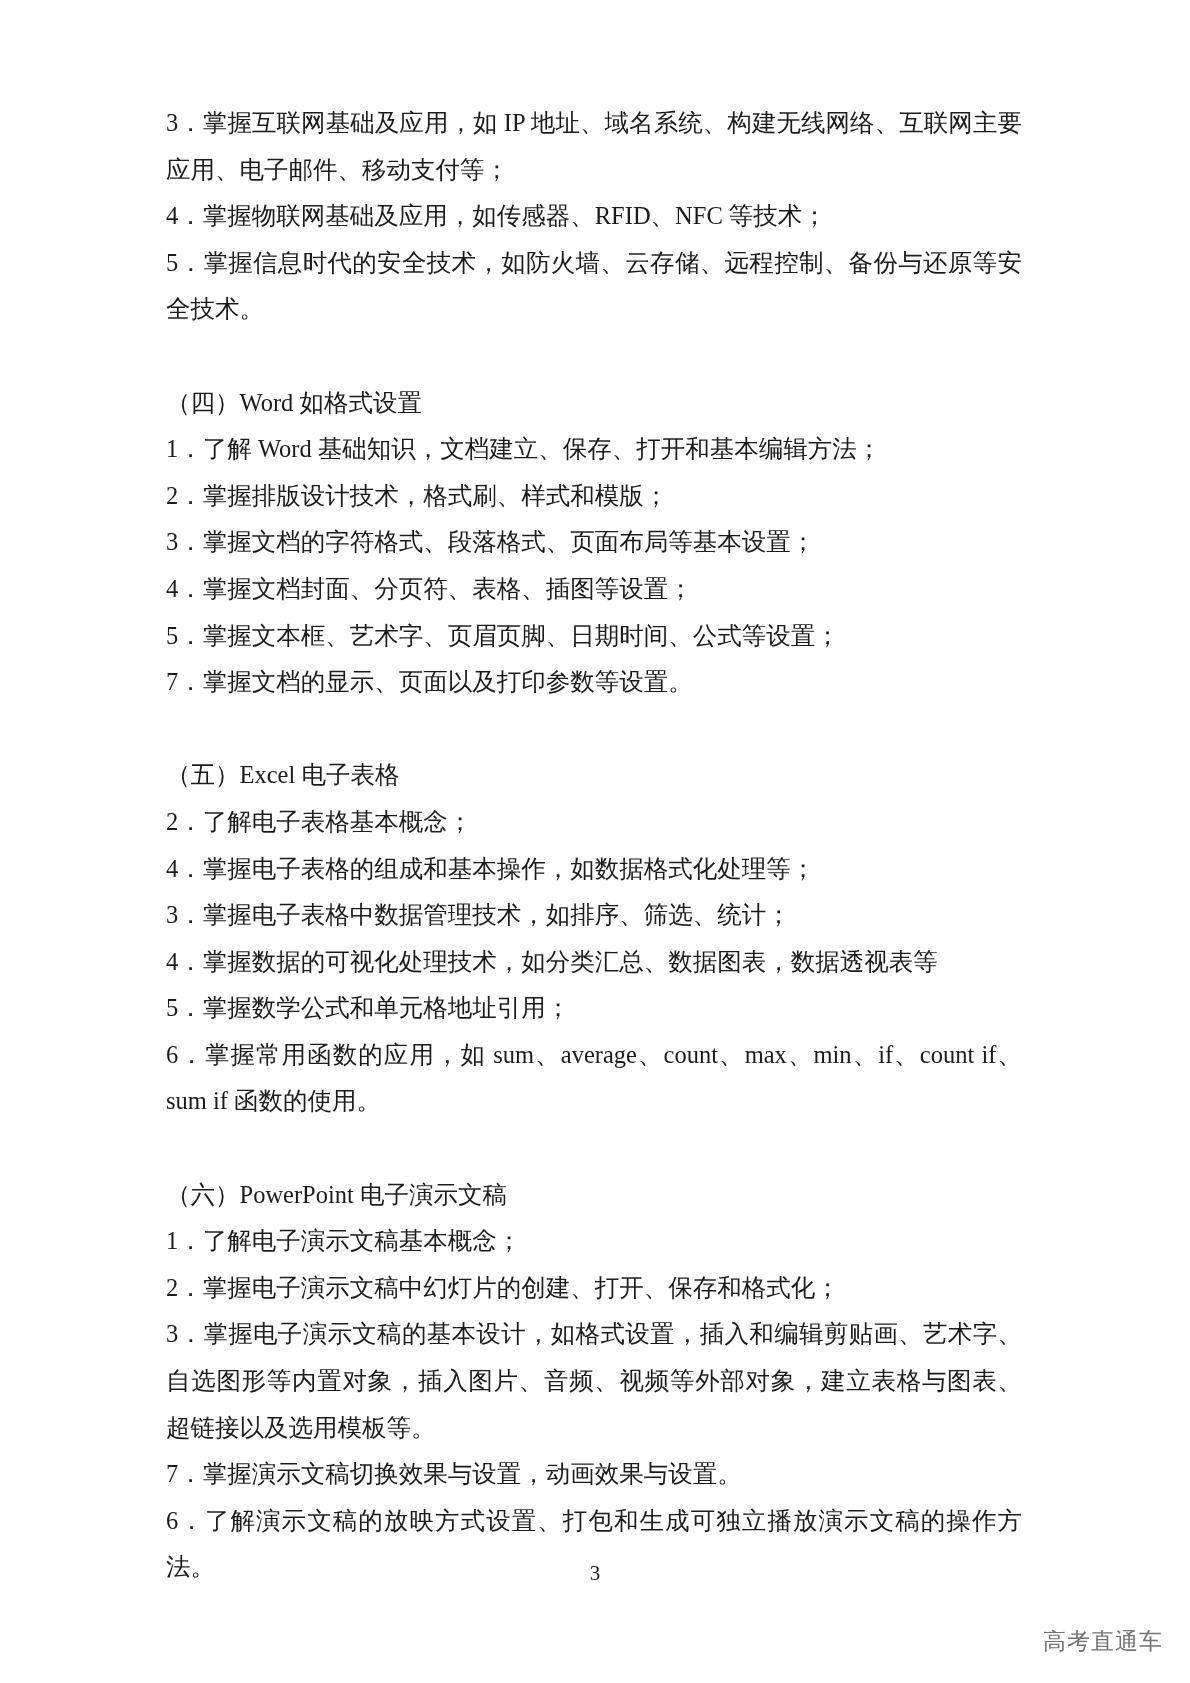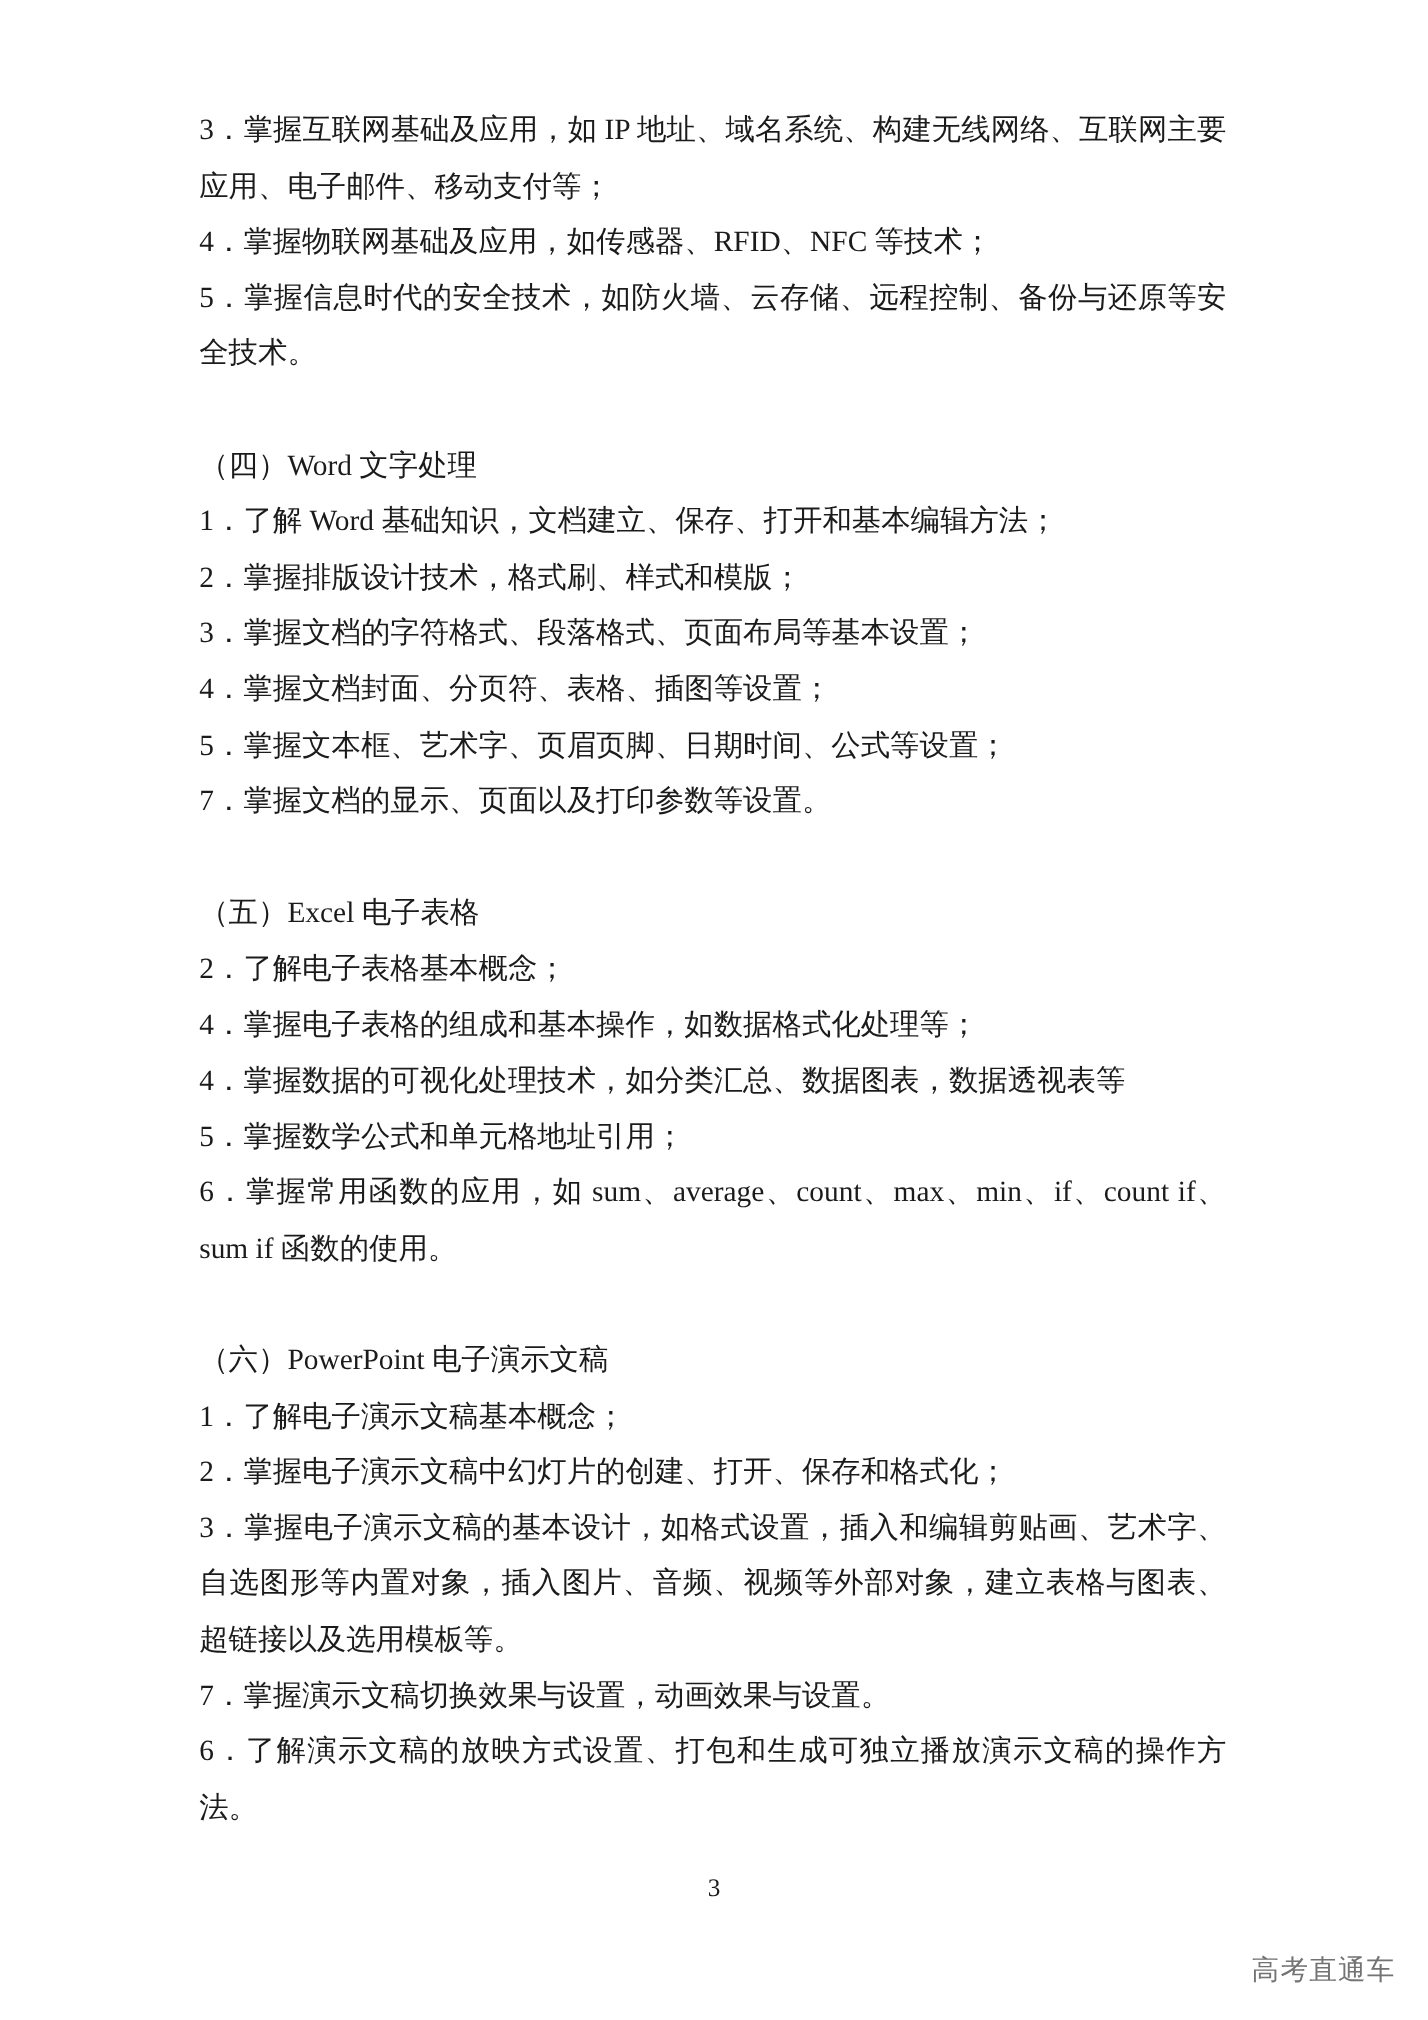--- a/index.html
+++ b/index.html
@@ -12,21 +12,21 @@
     width: 1190px;
     height: 1683px;
     background: #ffffff;
     overflow: hidden;
     font-family: "Liberation Serif", "DejaVu Serif", serif;
     color: #1b1b1b;
   }
   .content {
     position: absolute;
     left: 166px;
-    top: 86px;
+    top: 100px;
     width: 856px;
     font-size: 24.5px;
     line-height: 46.6px;
     text-align: justify;
     text-justify: inter-character;
   }
   .content p {
     margin: 0;
     padding: 0;
   }
@@ -63,33 +63,34 @@
 
   <div class="content">
 
     <section class="sec">
       <p>3．掌握互联网基础及应用，如 IP 地址、域名系统、构建无线网络、互联网主要应用、电子邮件、移动支付等；</p>
       <p>4．掌握物联网基础及应用，如传感器、RFID、NFC 等技术；</p>
       <p>5．掌握信息时代的安全技术，如防火墙、云存储、远程控制、备份与还原等安全技术。</p>
     </section>
 
     <section class="sec">
-      <p class="heading">（四）Word 文字处理</p>
+      <p class="heading">（四）Word 如格式设置</p>
       <p>1．了解 Word 基础知识，文档建立、保存、打开和基本编辑方法；</p>
       <p>2．掌握排版设计技术，格式刷、样式和模版；</p>
       <p>3．掌握文档的字符格式、段落格式、页面布局等基本设置；</p>
       <p>4．掌握文档封面、分页符、表格、插图等设置；</p>
       <p>5．掌握文本框、艺术字、页眉页脚、日期时间、公式等设置；</p>
       <p>7．掌握文档的显示、页面以及打印参数等设置。</p>
     </section>
 
     <section class="sec">
       <p class="heading">（五）Excel 电子表格</p>
       <p>2．了解电子表格基本概念；</p>
       <p>4．掌握电子表格的组成和基本操作，如数据格式化处理等；</p>
+      <p>3．掌握电子表格中数据管理技术，如排序、筛选、统计；</p>
       <p>4．掌握数据的可视化处理技术，如分类汇总、数据图表，数据透视表等</p>
       <p>5．掌握数学公式和单元格地址引用；</p>
       <p>6．掌握常用函数的应用，如 sum、average、count、max、min、if、count if、sum if 函数的使用。</p>
     </section>
 
     <section class="sec">
       <p class="heading">（六）PowerPoint 电子演示文稿</p>
       <p>1．了解电子演示文稿基本概念；</p>
       <p>2．掌握电子演示文稿中幻灯片的创建、打开、保存和格式化；</p>
       <p>3．掌握电子演示文稿的基本设计，如格式设置，插入和编辑剪贴画、艺术字、自选图形等内置对象，插入图片、音频、视频等外部对象，建立表格与图表、超链接以及选用模板等。</p>

